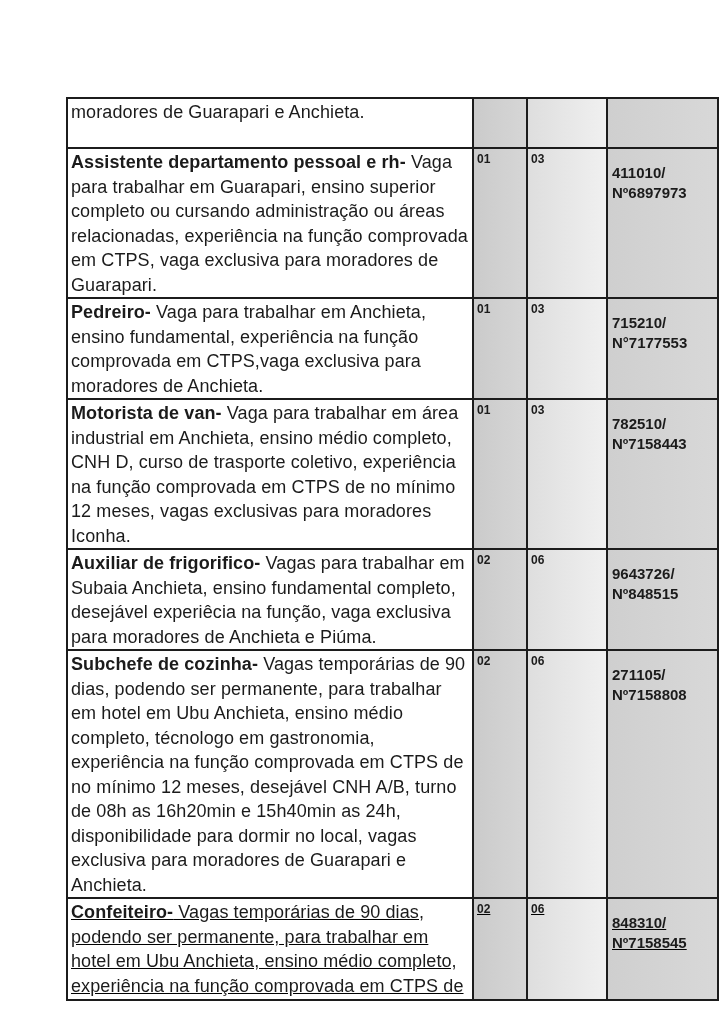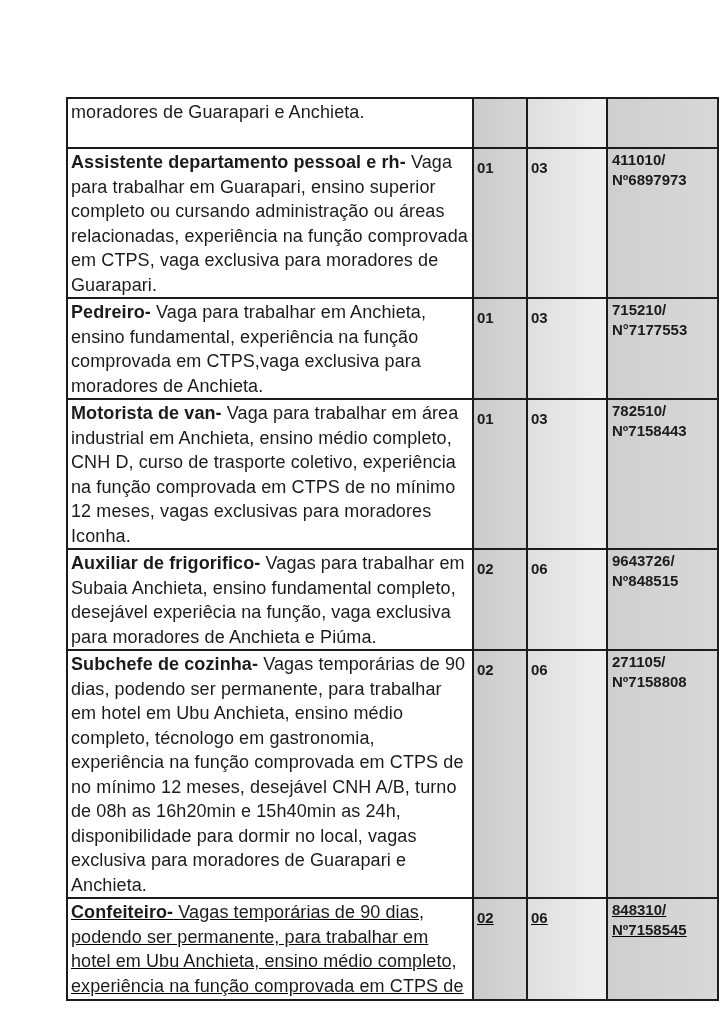--- a/index.html
+++ b/index.html
@@ -33,28 +33,28 @@
     padding: 1px 4px 0 3px;
     font-size: 18px;
     line-height: 24.5px;
     color: #1b1b1b;
     letter-spacing: 0.1px;
   }
   td.desc .job-title {
     font-weight: bold;
   }
   td.num {
-    padding: 9px 1px 0 3px;
+    padding: 1px 1px 0 3px;
     font-weight: bold;
-    font-size: 15px;
+    font-size: 12px;
     line-height: 19px;
     color: #1b1b1b;
   }
   td.code {
-    padding: 1px 2px 0 4px;
+    padding: 14px 2px 0 4px;
     font-weight: bold;
     font-size: 15px;
     line-height: 20px;
     color: #1b1b1b;
     white-space: pre-line;
   }
   .c2 { background: linear-gradient(to right, #cbcbcb, #d6d6d6); }
   .c3 { background: linear-gradient(to right, #dedede, #f0f0f0); }
   .c4 { background: linear-gradient(to right, #cfcfcf, #d8d8d8); }
   

